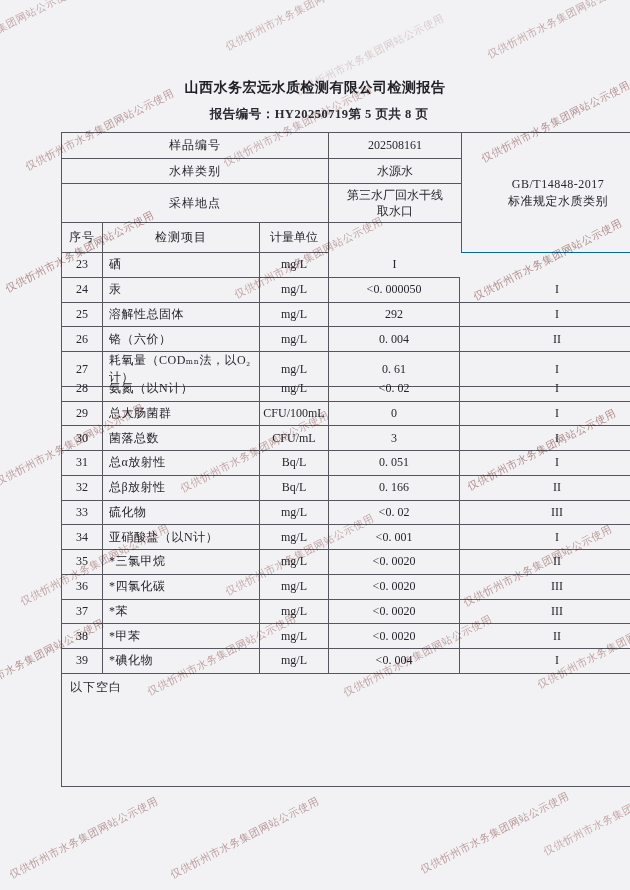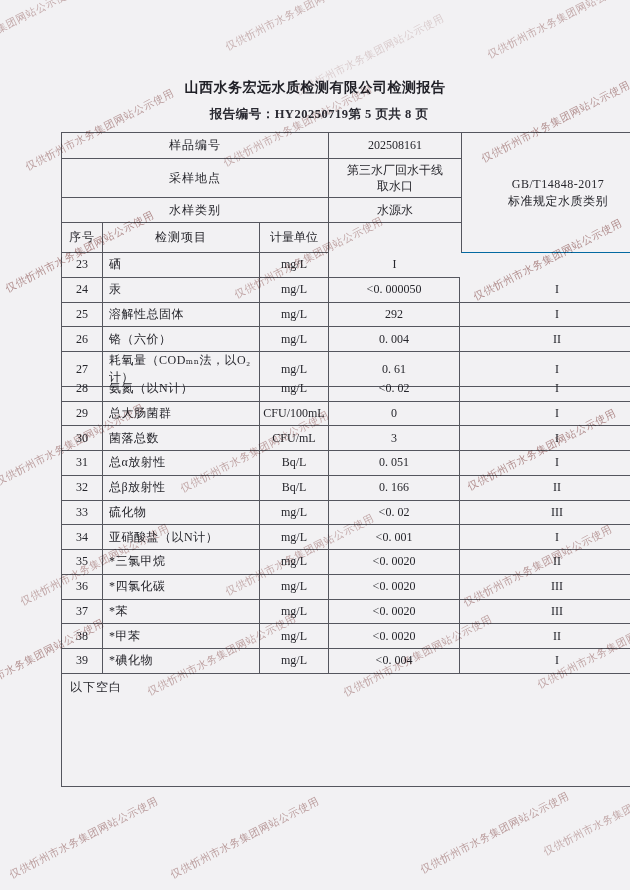--- a/index.html
+++ b/index.html
@@ -110,29 +110,29 @@
   </div>
 
   <div class="doc-table">
 
     <div class="hdr-block">
       <div class="hdr-left">
         <div class="info-row r1">
           <div class="cell b-r b-b lbl">样品编号</div>
           <div class="cell b-b">202508161</div>
         </div>
+        <div class="info-row r3">
+          <div class="cell b-r b-b lbl">水样类别</div>
+          <div class="cell b-b">水源水</div>
+        </div>
         <div class="info-row r2">
           <div class="cell b-r b-b lbl">采样地点</div>
           <div class="cell b-b">
               <div class="loc-wrap">第三水厂回水干线取水口</div>
             </div>
-        </div>
-        <div class="info-row r3">
-          <div class="cell b-r b-b lbl">水样类别</div>
-          <div class="cell b-b">水源水</div>
         </div>
         <div class="colhead-row">
           <div class="cell b-r b-b lbl">序号</div>
           <div class="cell b-r b-b lbl">检测项目</div>
           <div class="cell b-r b-b two-line" style="">
             <span>计量</span>
             <span>单位</span>
           </div>
         </div>
       </div>

